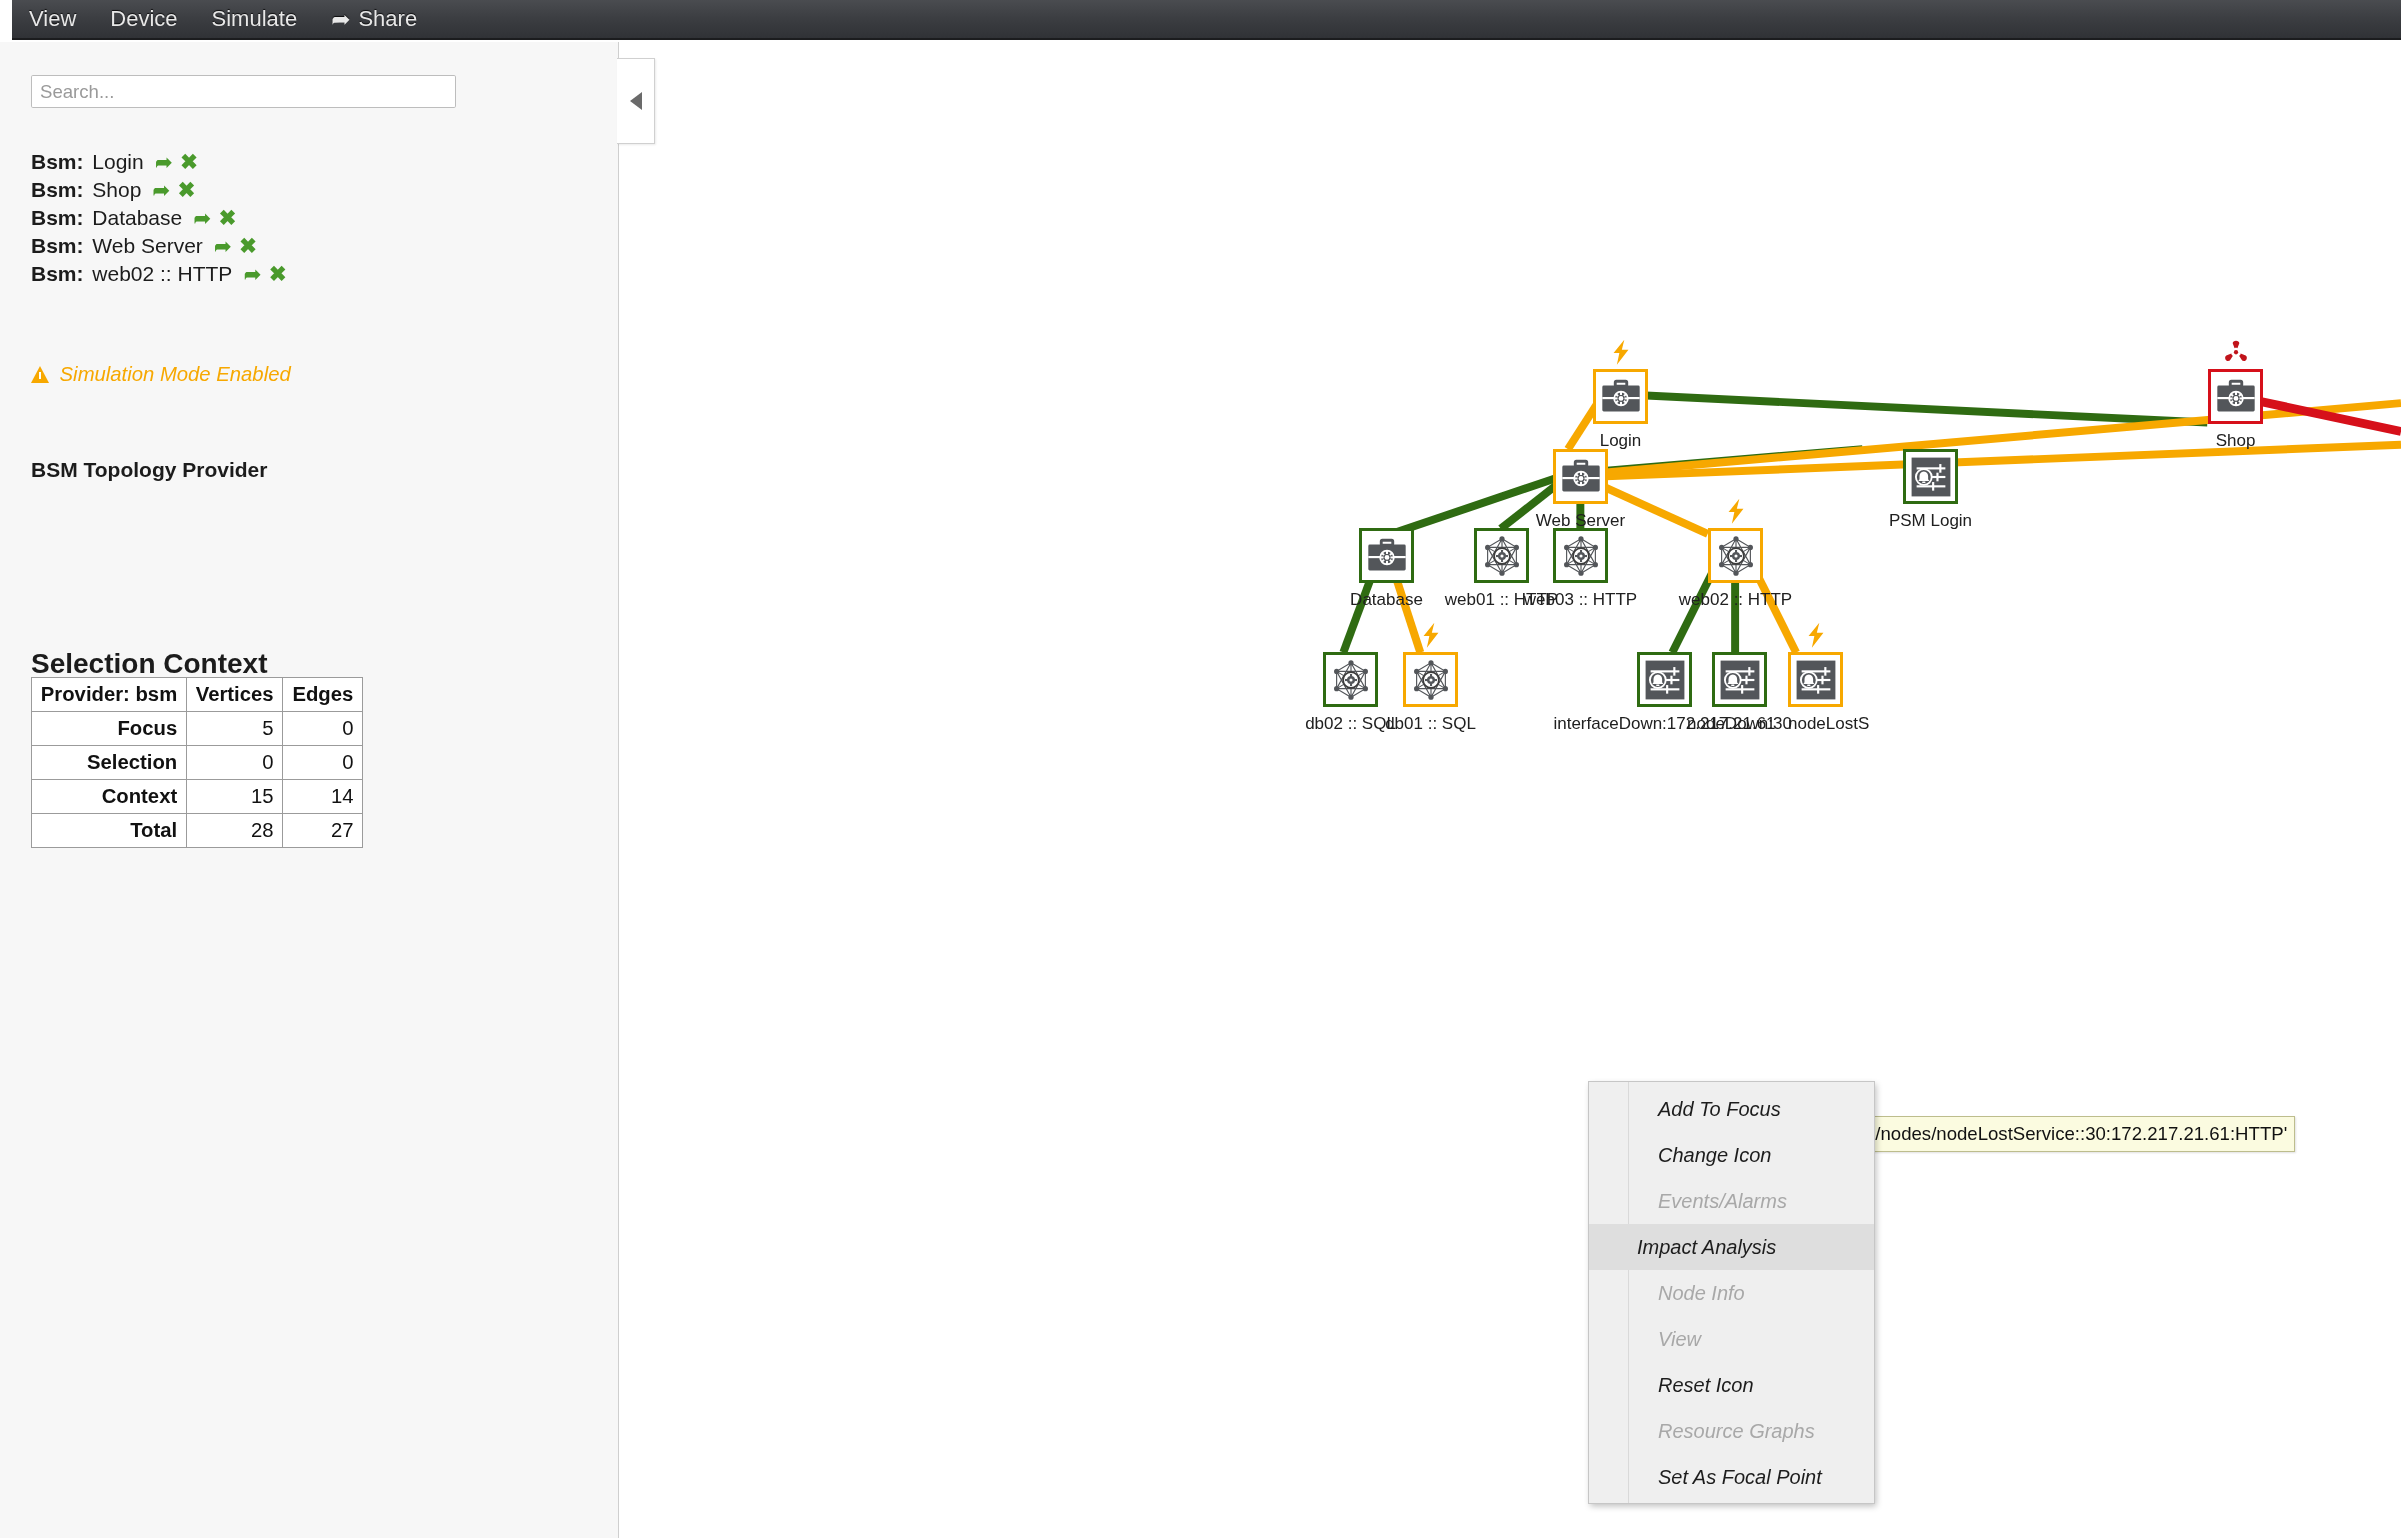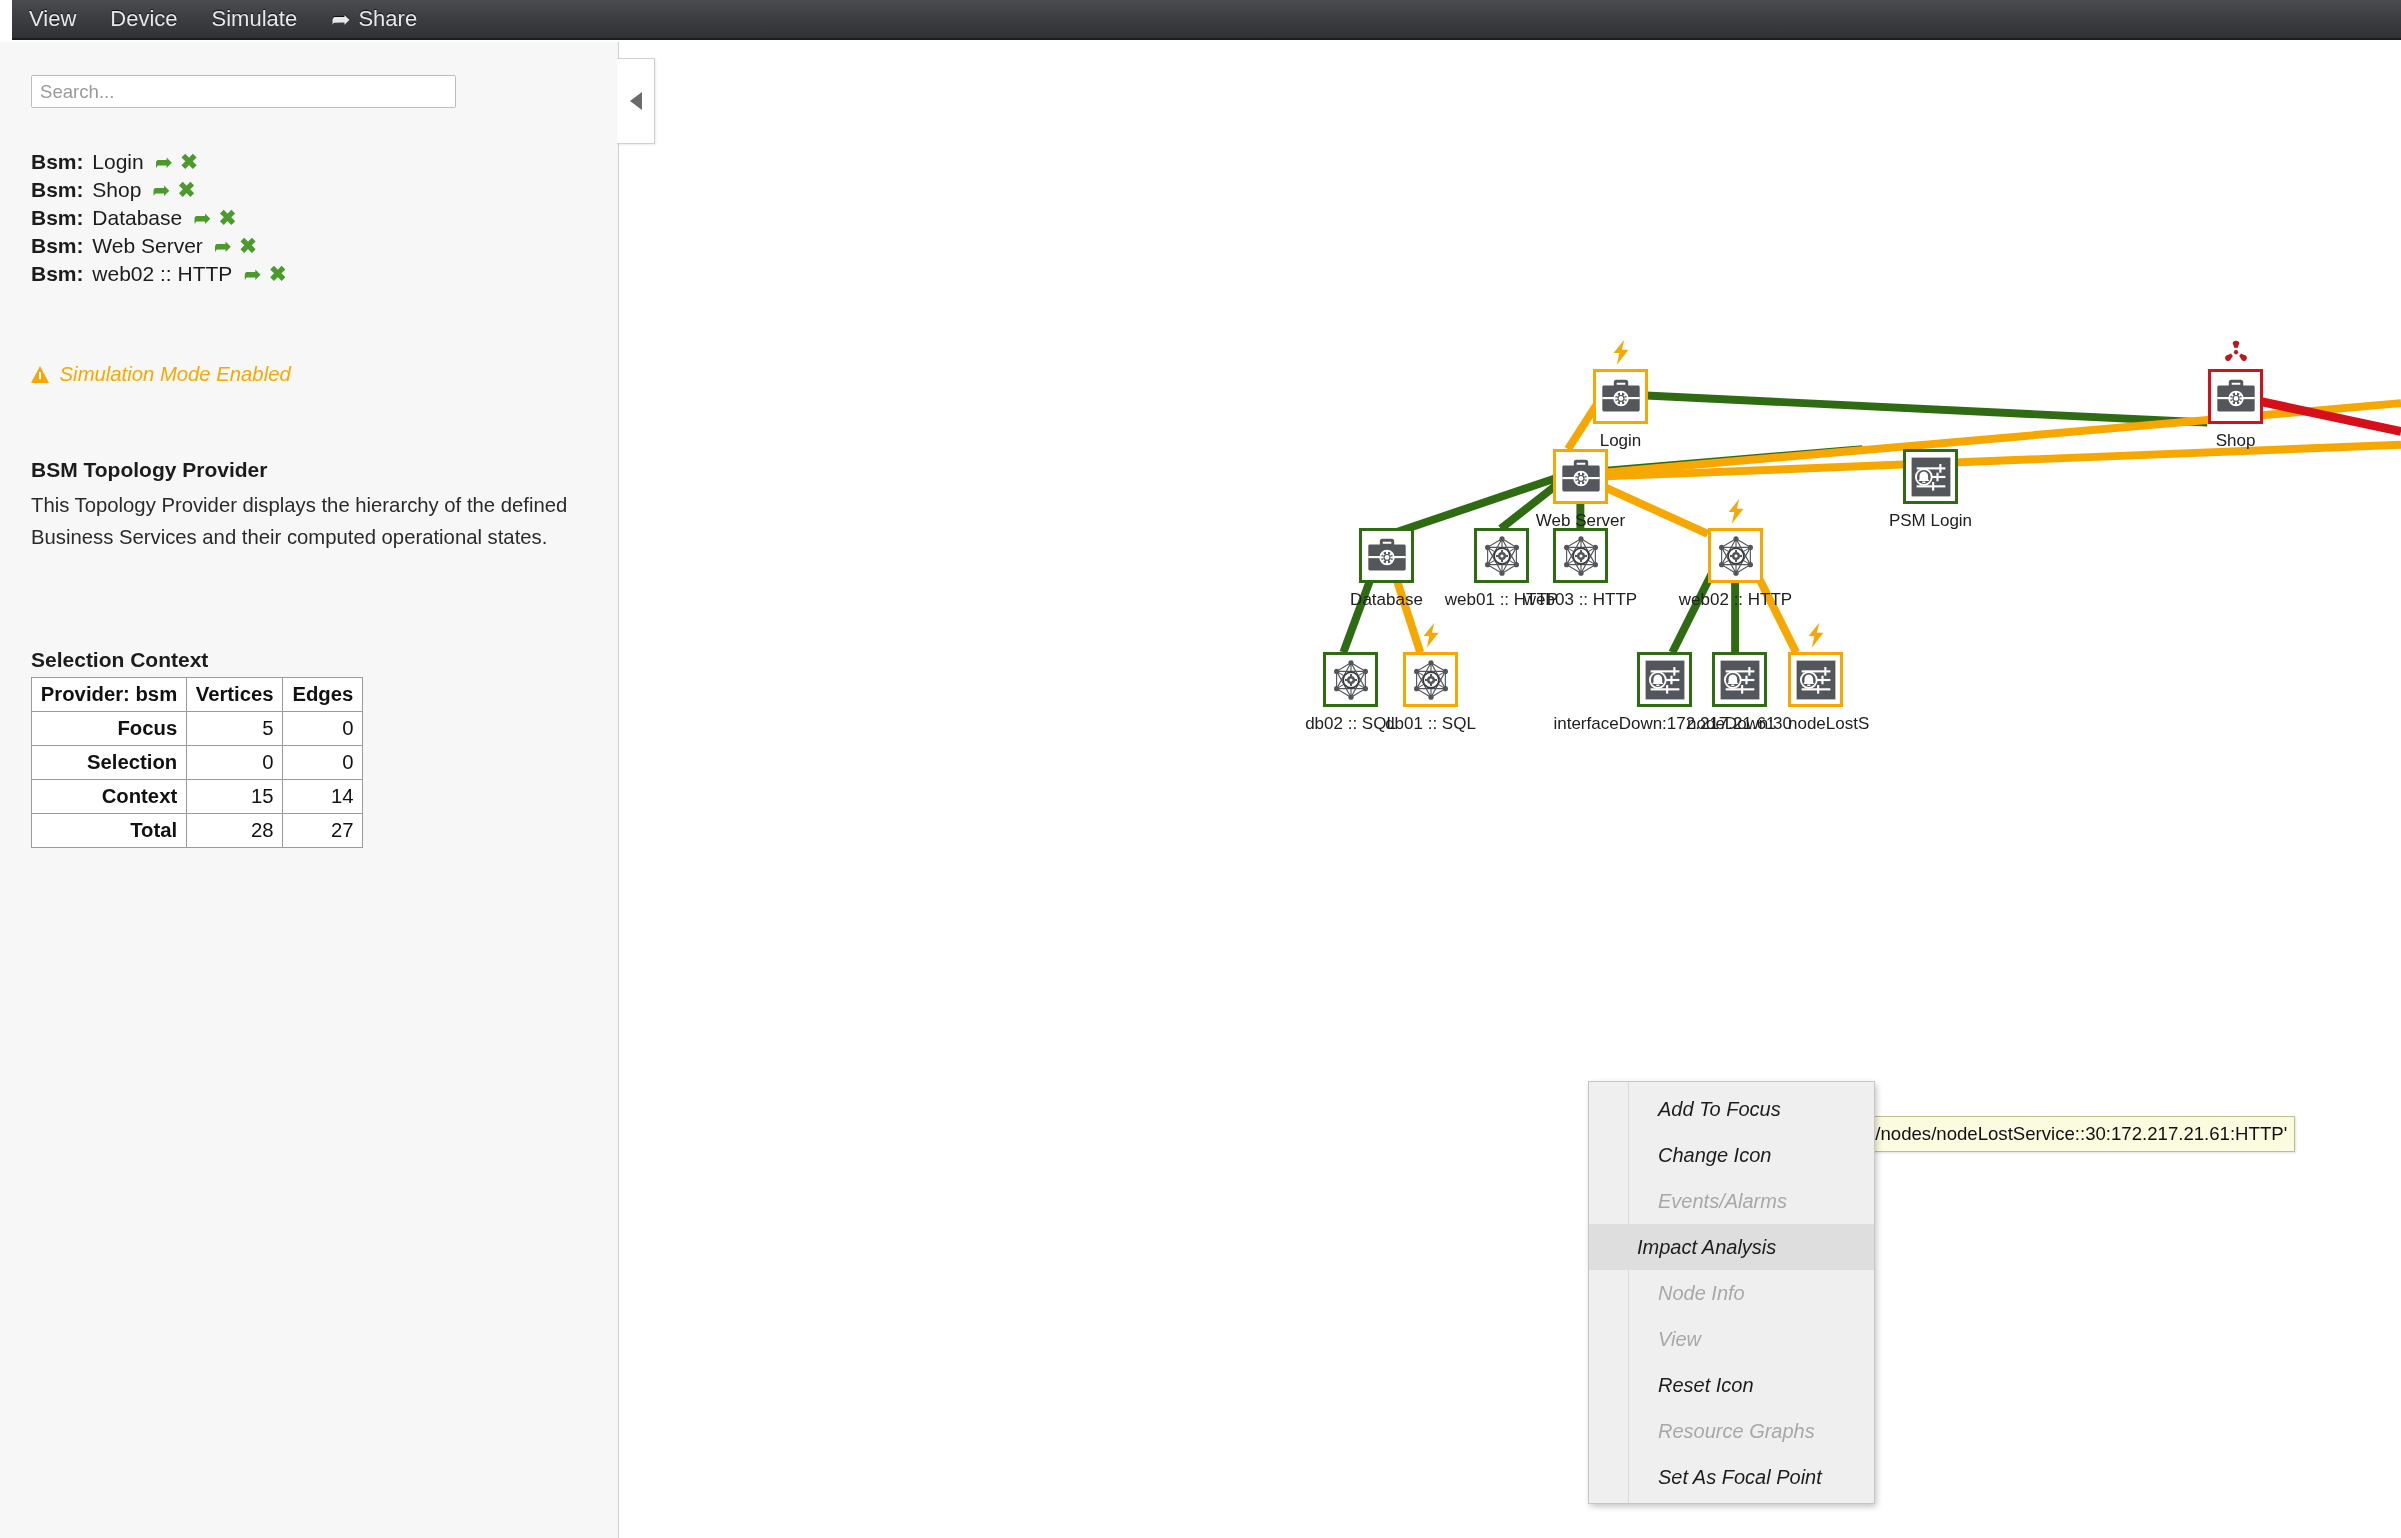--- a/index.html
+++ b/index.html
@@ -92,21 +92,21 @@
     position:absolute;left:31px;top:416px;
     font-size:21px;font-weight:bold;color:#1c1c1c;
   }
   #provider-desc{
     position:absolute;left:31px;top:447px;width:553px;
     font-size:20.3px;color:#2a2a2a;line-height:32px;
   }
 
   #sel-ctx-title{
     position:absolute;left:31px;top:606px;
-    font-size:21px;font-weight:bold;color:#1c1c1c;text-align:right;
+    font-size:28px;font-weight:bold;color:#1c1c1c;text-align:right;
   }
   #sel-ctx-table{
     position:absolute;left:31px;top:635px;
     border-collapse:collapse;
     border:1.8px solid #333;
     font-size:20.3px;
     background:#fff;
   }
   #sel-ctx-table th,#sel-ctx-table td{
     border:0.9px solid #9b9b9b;
@@ -248,21 +248,20 @@
       <span class="focus-icon close">✖</span>
     </div>
   </div>
 
   <div id="sim-mode">
     <span class="warn-tri"></span>
     <span>Simulation Mode Enabled</span>
   </div>
 
   <div id="provider-title">BSM Topology Provider</div>
-  <div id="provider-desc">This Topology Provider displays the hierarchy of the defined Business Services and their computed operational states.</div>
 
   <div id="sel-ctx-title">Selection Context</div>
   <table id="sel-ctx-table">
     <thead>
       <tr>
         <th class="rowhdr-col">Provider: bsm</th>
         <th>Vertices</th>
         <th>Edges</th>
       </tr>
     </thead>

